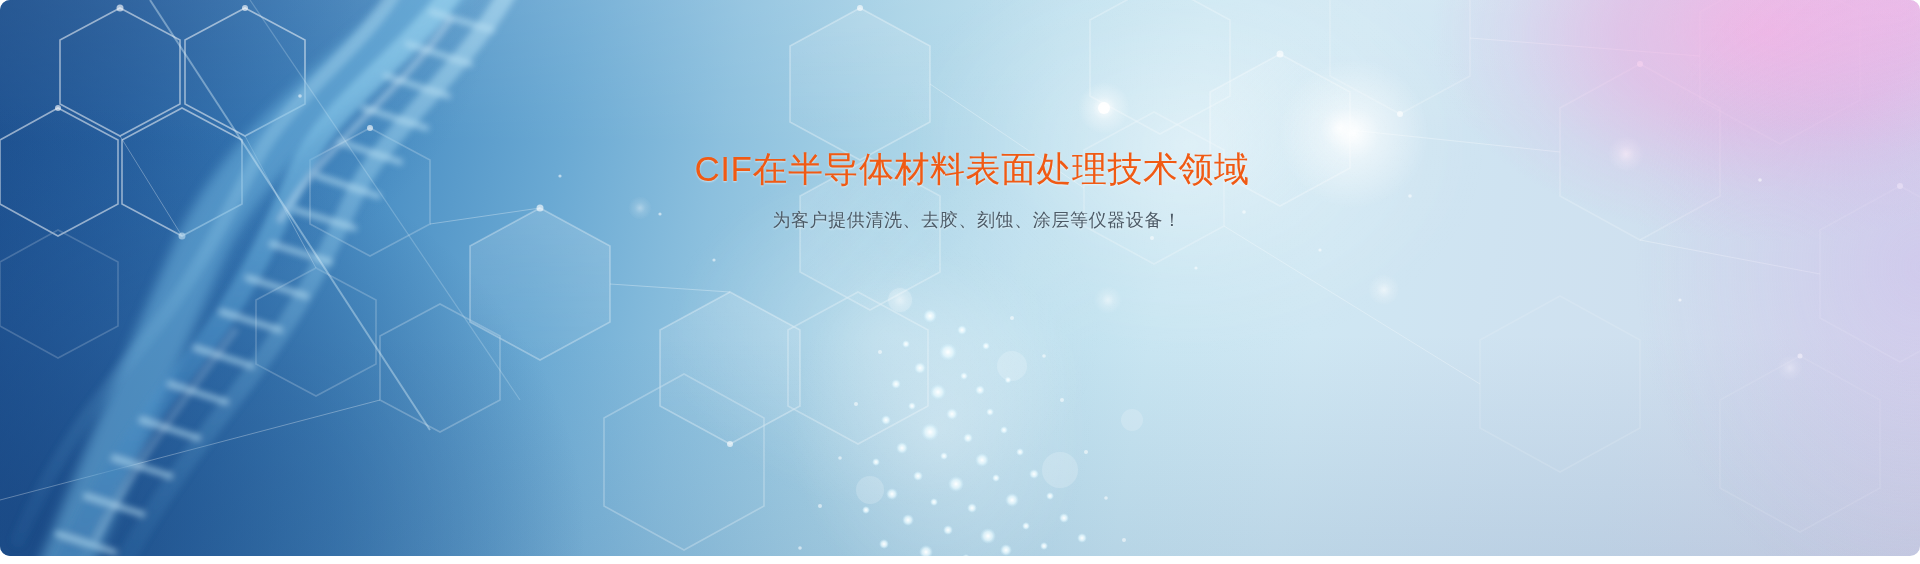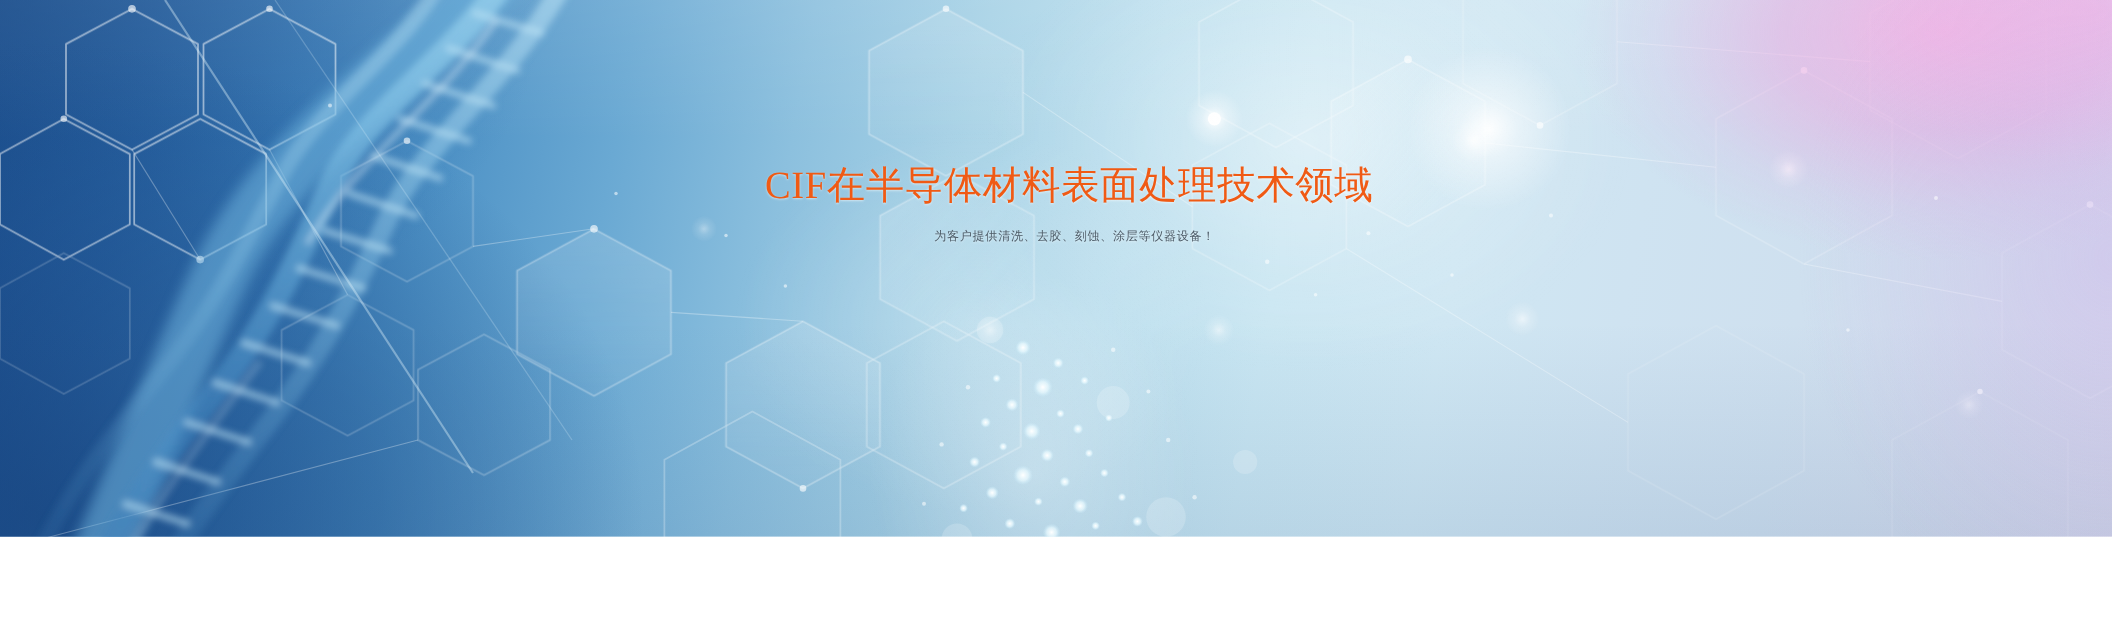--- a/index.html
+++ b/index.html
@@ -3,23 +3,24 @@
 <meta charset="utf-8">
 <style>
   html, body {
     margin: 0;
     padding: 0;
     background: #ffffff;
   }
   #banner {
     position: relative;
     width: 1920px;
-    height: 488px;
+    height: 556px;
     overflow: hidden;
-    font-family: Liberation Serif, serif;
+    font-family: Liberation Sans, sans-serif;
+    border-radius: 10px;
   }
 
   
   .layer { position: absolute; inset: 0; }
 
   
   .bg-base {
     background:
       linear-gradient(100deg,
         #1d4f8f 0%,
@@ -111,21 +112,21 @@
     font-size: 35px;
     line-height: 1.2;
     letter-spacing: 0.5px;
     color: #F05A14;
     font-weight: 400;
     text-shadow: 0 1px 2px rgba(255,255,255,0.55);
     padding-left: 24px;
   }
   .subtitle {
     margin: 18px 0 0 0;
-    font-size: 11px;
+    font-size: 18px;
     line-height: 1.4;
     letter-spacing: 0.6px;
     color: #4c5a66;
     font-weight: 400;
     text-shadow: 0 1px 2px rgba(255,255,255,0.5);
     padding-left: 34px;
   }
 </style>
 </head>
 <body>

